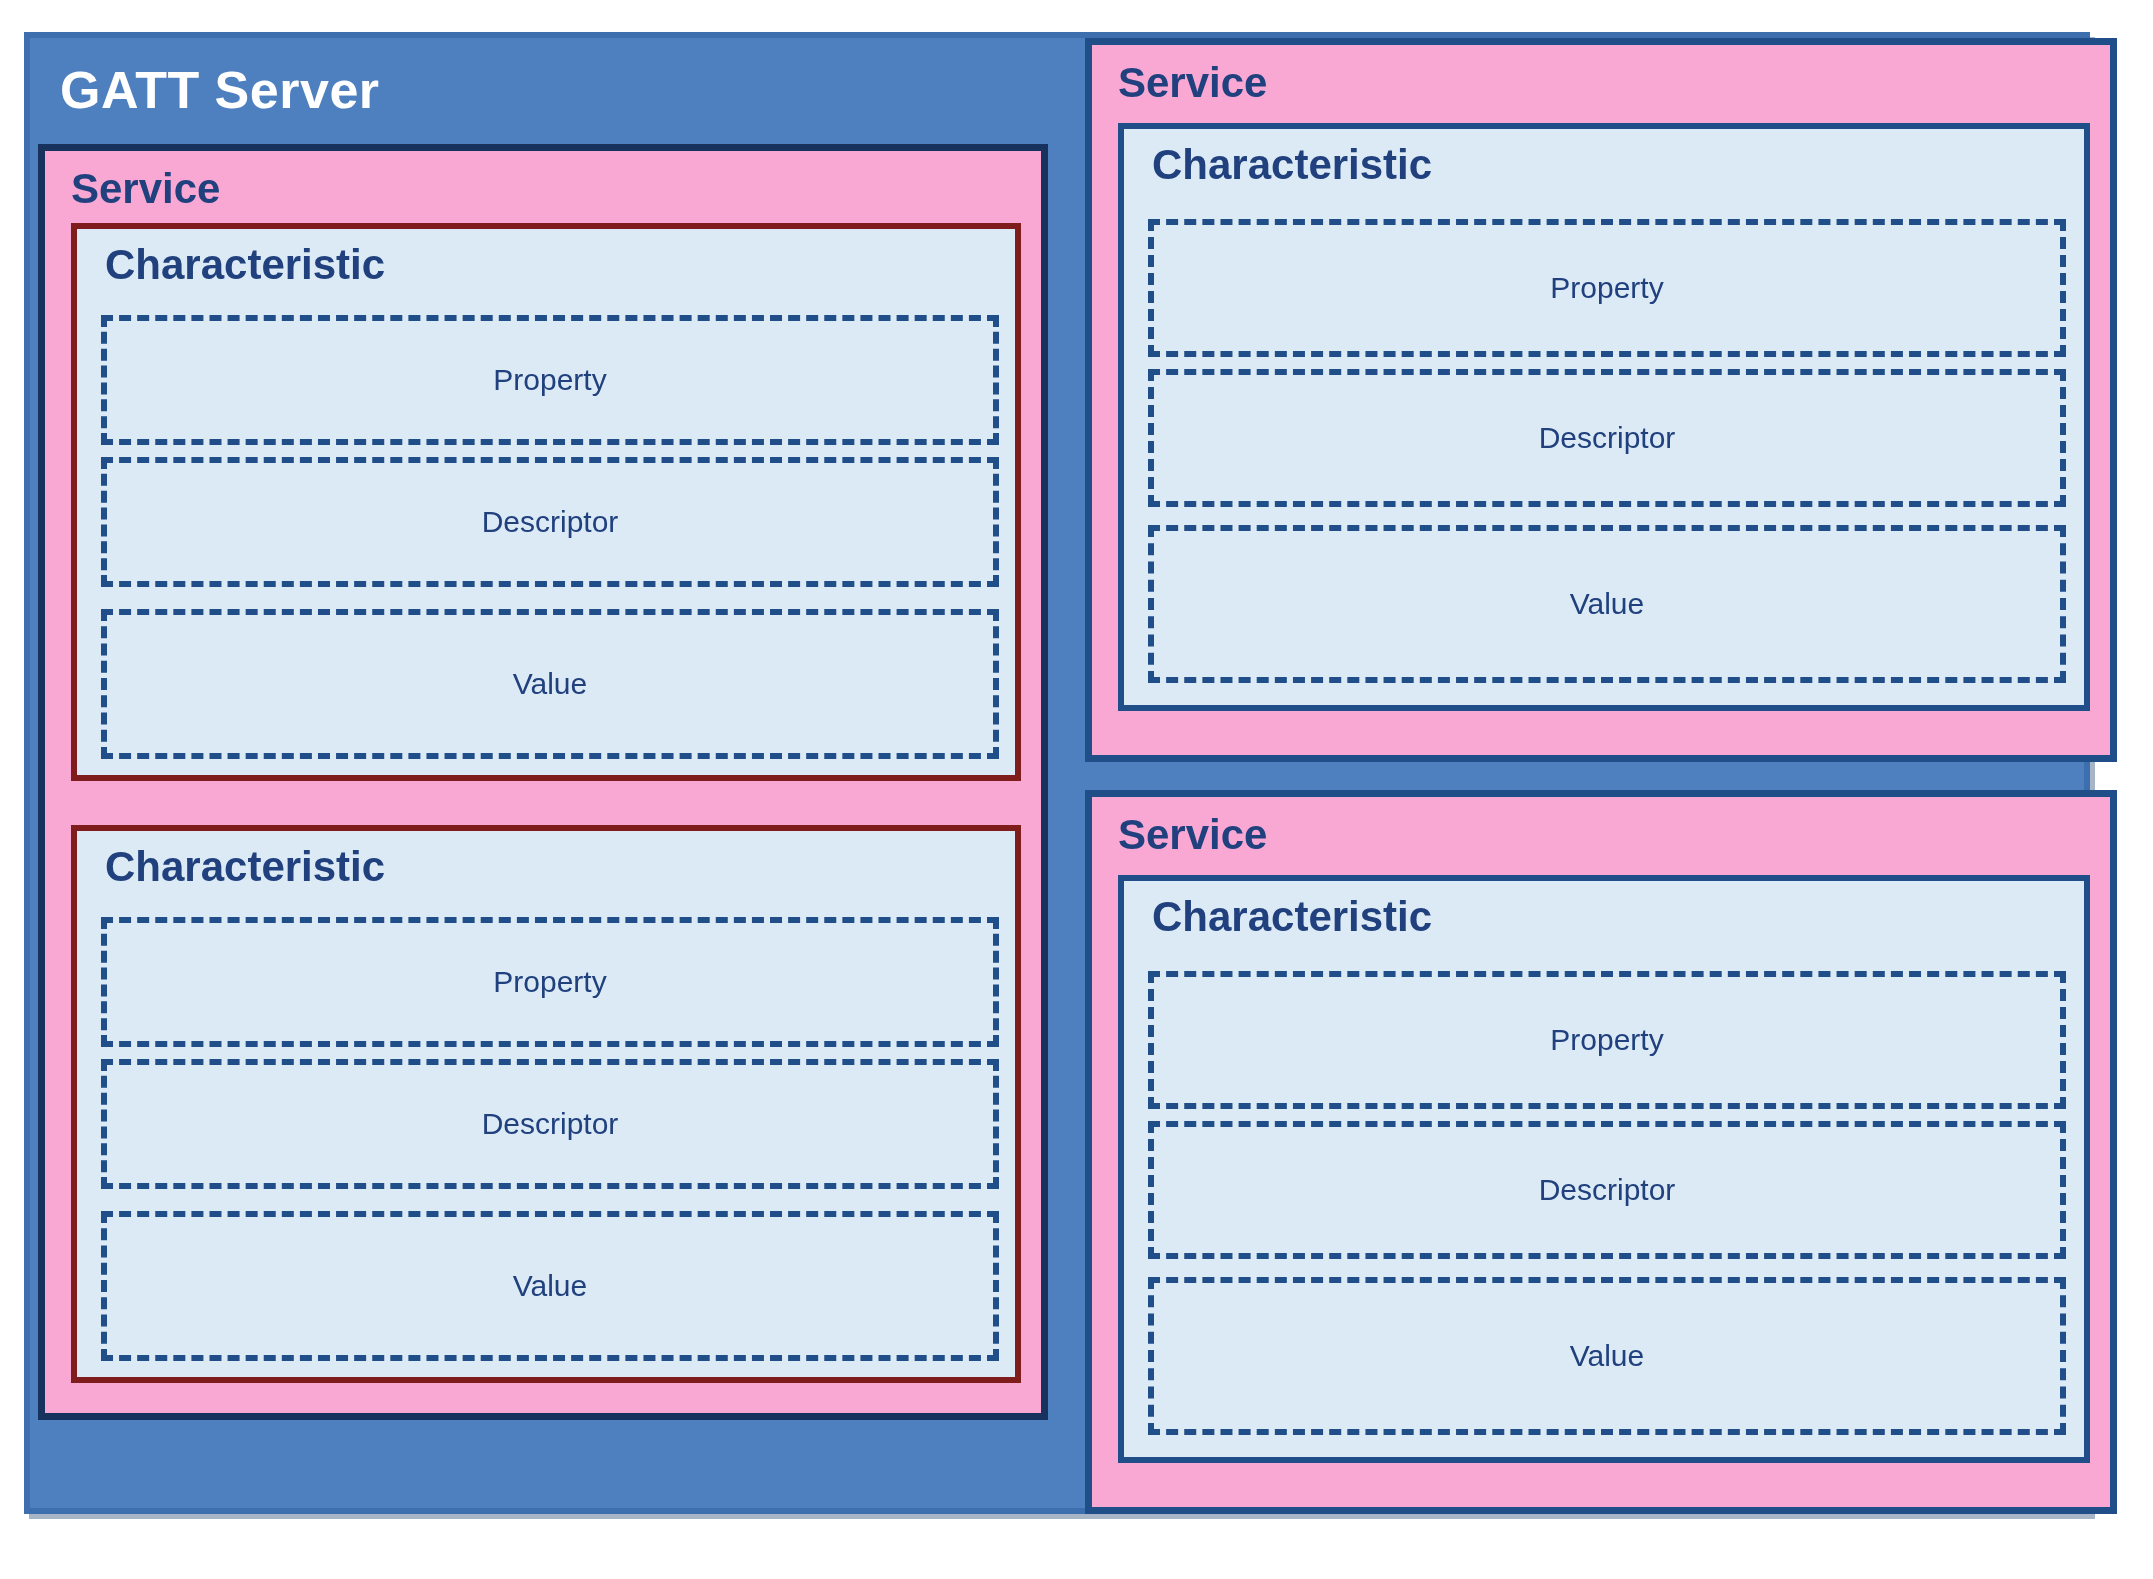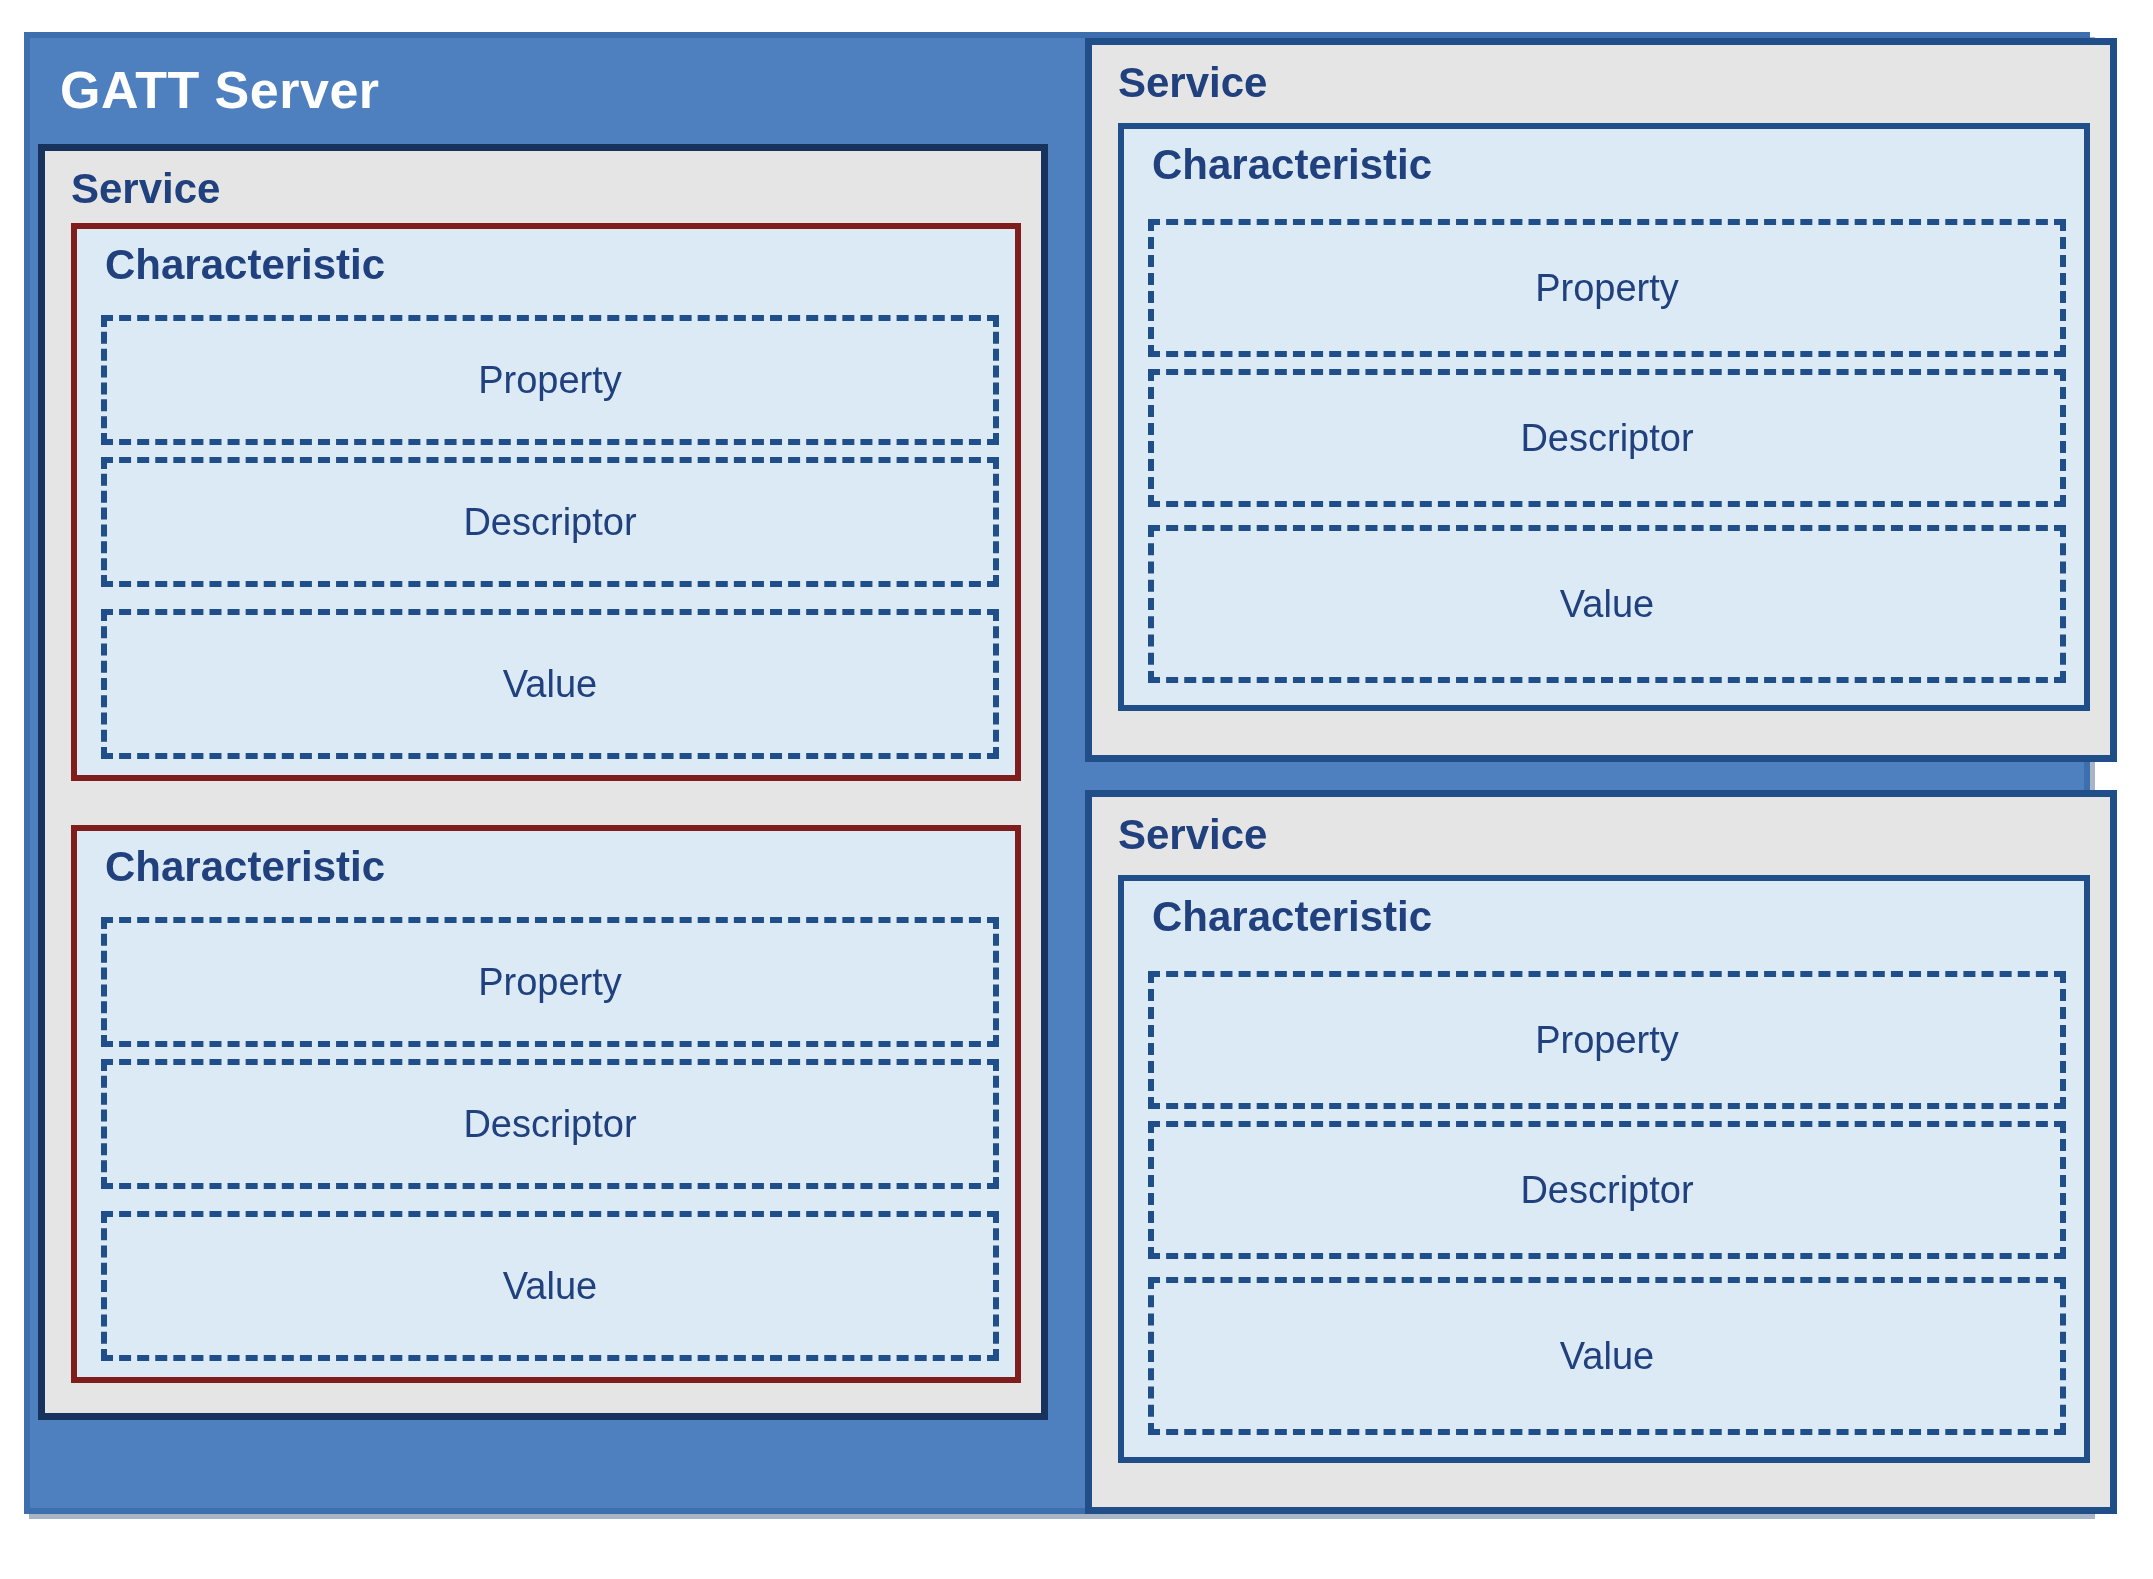--- a/index.html
+++ b/index.html
@@ -42,21 +42,21 @@
     font-size: 52px;
     font-weight: bold;
     color: #ffffff;
     letter-spacing: 0.5px;
     white-space: nowrap;
   }
 
   
   .service {
     position: absolute;
-    background: #e5e5e5;
+    background: #f9a8d4;
     border: 7px solid #1F4E89;
     box-sizing: border-box;
   }
   .service-title {
     position: absolute;
     left: 26px;
     top: 14px;
     font-size: 42px;
     font-weight: bold;
     color: #20407E;
@@ -109,21 +109,21 @@
   
   .attr {
     position: absolute;
     border: 6px dashed #1F4E89;
     box-sizing: border-box;
     display: flex;
     align-items: center;
     justify-content: center;
   }
   .attr-label {
-    font-size: 38px;
+    font-size: 30px;
     font-weight: normal;
     color: #20407E;
     line-height: 1;
   }
 </style>
 </head>
 <body>
 
 <div id="stage">
 

